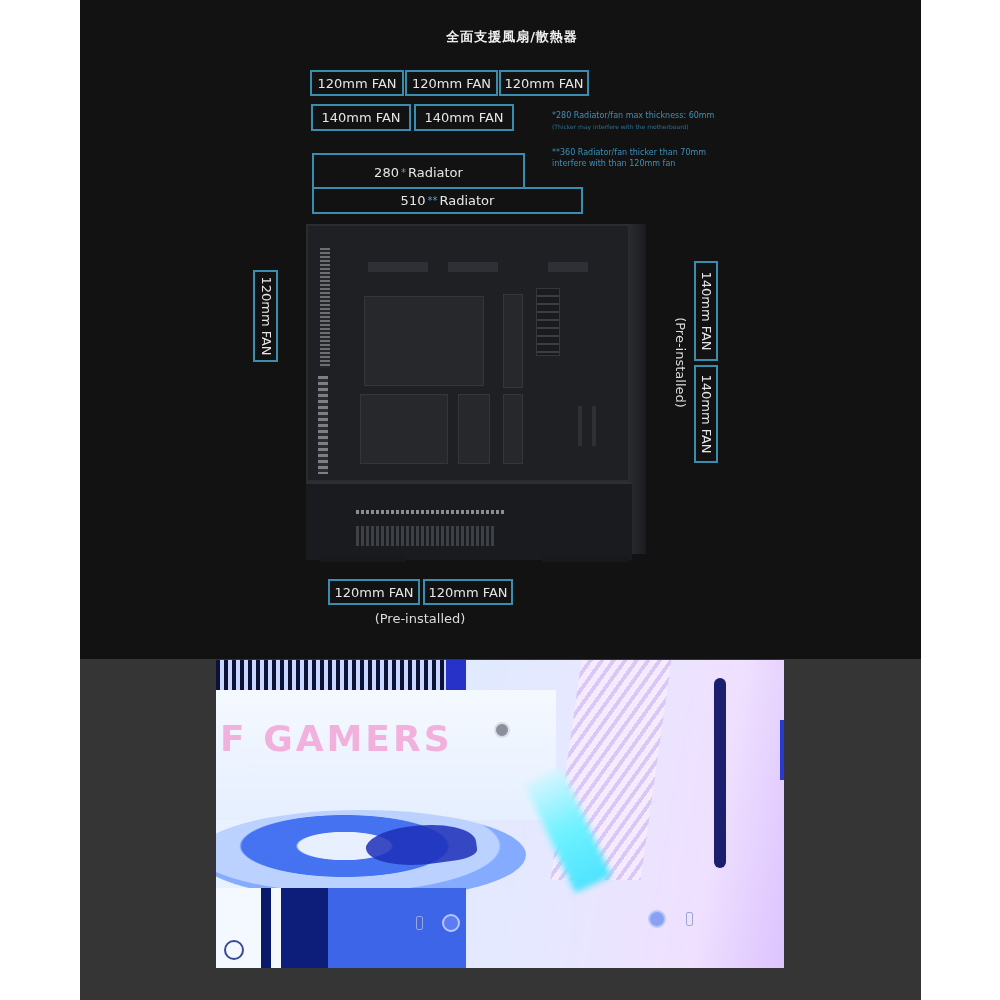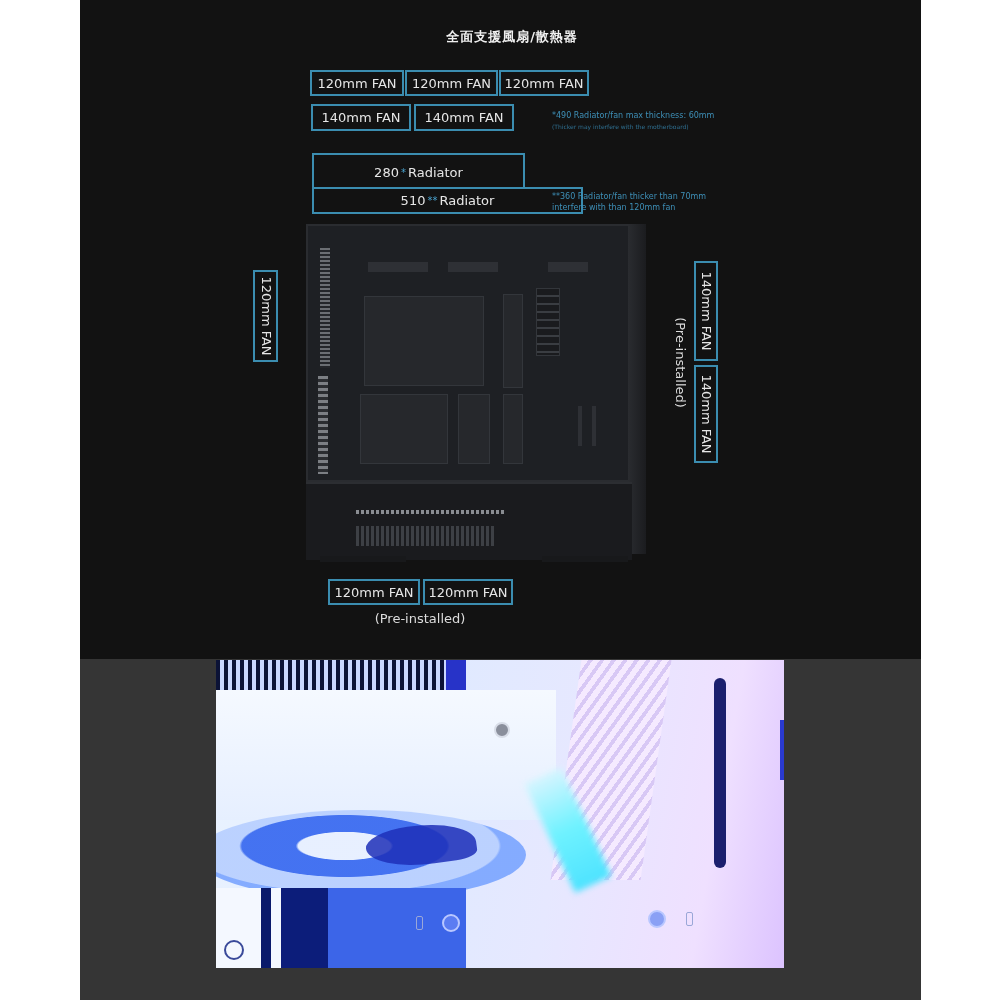--- a/index.html
+++ b/index.html
@@ -77,24 +77,24 @@
     <span class="ast">*</span>
     <span>Radiator</span>
 </div>
 <div class="box" style="left:312px;top:187px;width:271px;height:27px;">
   <span>510</span>
     <span class="ast">**</span>
     <span>Radiator</span>
 </div>
 
 <div class="note" style="left:552px;top:110px;">
-  <div>*490 Radiator/fan max thickness: 60mm</div>
+  <div>*280 Radiator/fan max thickness: 60mm</div>
   <small>(Thicker may interfere with the motherboard)</small>
 </div>
-<div class="note" style="left:552px;top:147px;margin-top:44px;">
+<div class="note" style="left:552px;top:147px;">
   <div>**360 Radiator/fan thicker than 70mm</div>
   <div>interfere with than 120mm fan</div>
 </div>
 
 <div class="vbox" style="left:253px;top:270px;width:25px;height:92px;">
     <span>120mm FAN</span>
   </div>
 
 <div class="vbox" style="left:694px;top:261px;width:24px;height:100px;">
     <span>140mm FAN</span>
@@ -134,20 +134,21 @@
   </div>
 <div class="box" style="left:423px;top:579px;width:90px;height:26px;">
     <span>120mm FAN</span>
   </div>
 <div class="pre" style="left:0;width:840px;top:611px;text-align:center;">(Pre-installed)</div>
 
 <div class="photo">
   <div class="gpu-fins"></div>
   <div class="gpu-fins-blue"></div>
   <div class="gpu-body"></div>
+  <div class="gpu-text">F GAMERS</div>
   <div class="screw"></div>
   <div class="fan"></div>
   <div class="fan-blade"></div>
   <div class="heatsink"></div>
   <div class="rgb"></div>
   <div class="slotbar"></div>
   <div class="edge-blue"></div>
   <div class="bottom-dark"></div>
   <div class="led-slot" style="left:200px;top:256px;"></div>
   <div class="led-icon" style="left:226px;top:254px;"></div>

